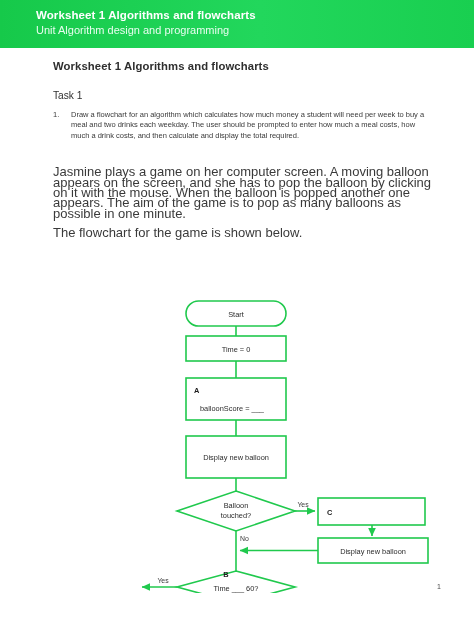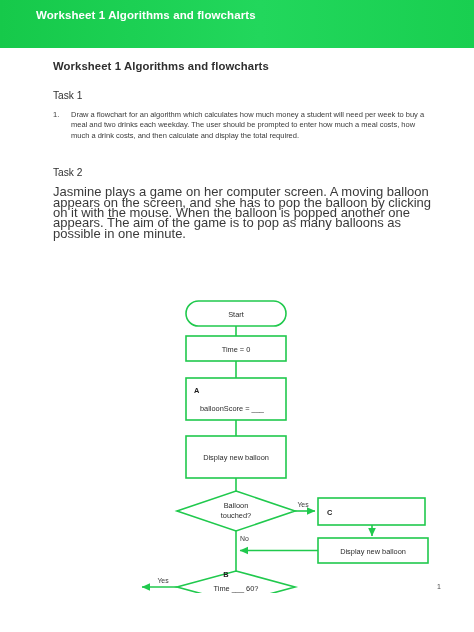--- a/index.html
+++ b/index.html
@@ -138,42 +138,43 @@
     font-size: 7px;
     color: #4a4a4a;
   }
 </style>
 </head>
 <body>
 
 <div class="banner">
   <div class="banner-inner">
     <div class="banner-title">Worksheet 1 Algorithms and flowcharts</div>
+    <div class="banner-subtitle">Unit Algorithm design and programming</div>
   </div>
 </div>
 
 <div class="page">
 
   <div class="content">
 
     <h1 class="doc-title">Worksheet 1 Algorithms and flowcharts</h1>
 
     <h2 class="task-head">Task 1</h2>
 
     <div class="numbered">
       <span class="num">1.</span>
       <span class="txt">Draw a flowchart for an algorithm which calculates how much money a student will need per week to buy a meal and two drinks each weekday. The user should be prompted to enter how much a meal costs, how much a drink costs, and then calculate and display the total required.</span>
     </div>
 
     <div class="spacer-lg"></div>
 
-    <h2 class="task-head">Task 2</h2>
 
     <p class="para">Jasmine plays a game on her computer screen. A moving balloon appears on the screen, and she has to pop the balloon by clicking on it with the mouse. When the balloon is popped another one appears. The aim of the game is to pop as many balloons as possible in one minute.</p>
 
+    <p class="para">The flowchart for the game is shown below.</p>
   </div>
 
   <div class="flowchart">
     <svg width="474" height="345" viewBox="0 0 474 345" xmlns="http://www.w3.org/2000/svg">
 
       <defs>
         <marker id="arrowhead" markerWidth="6" markerHeight="6" refX="5" refY="3" orient="auto">
           <path d="M0,0.6 L5.2,3 L0,5.4 z" fill="#20c94d"></path>
         </marker>
       </defs>

